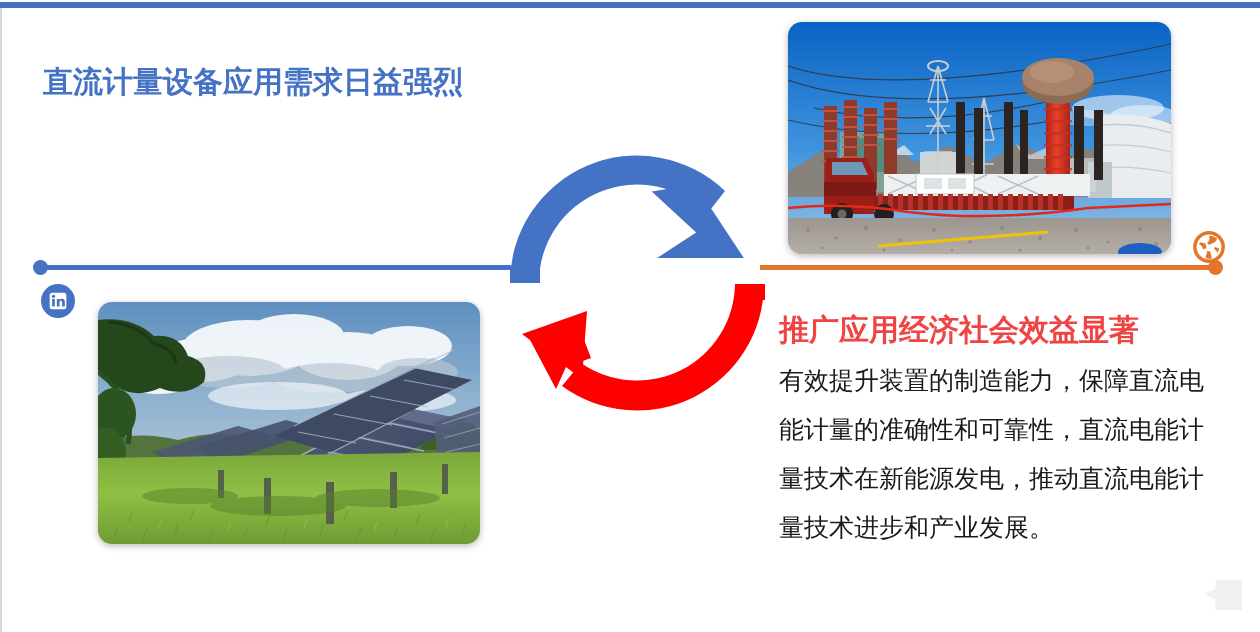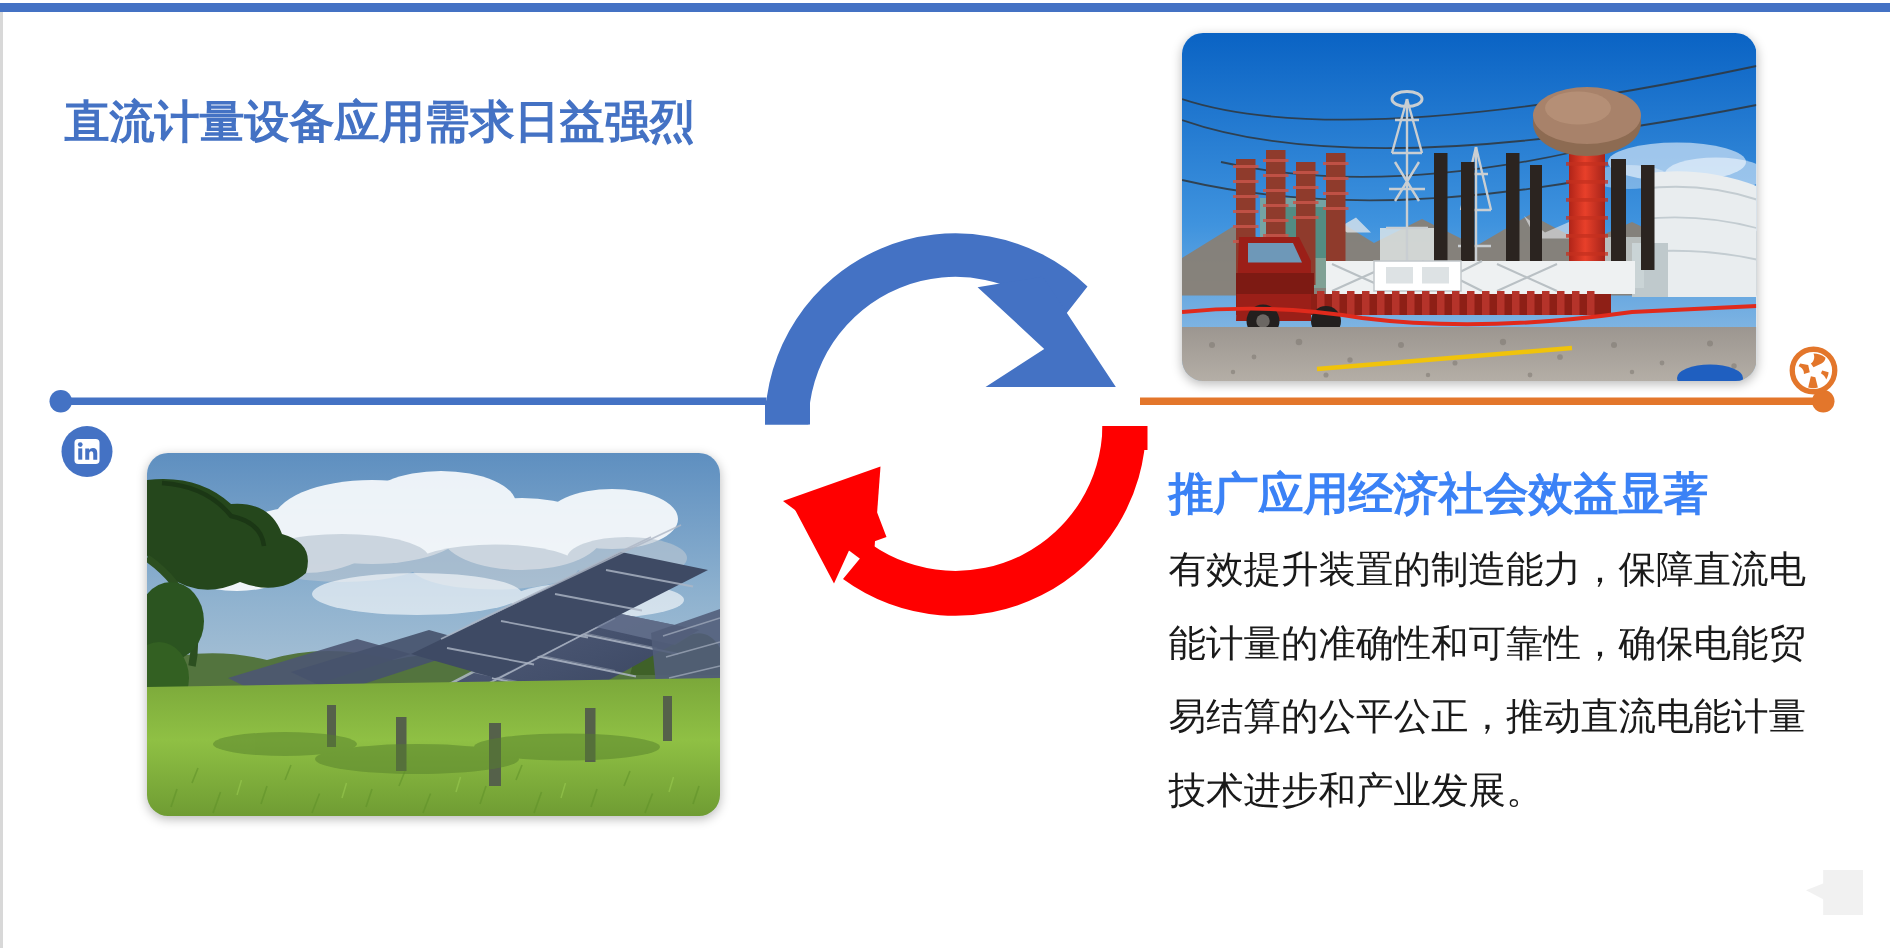--- a/index.html
+++ b/index.html
@@ -41,21 +41,21 @@
     line-height:49px;
     margin:0;
     letter-spacing:0px;
   }
 
   
   .block-right{
     position:absolute;left:779px;top:310px;width:445px;
   }
   .h-red{
-    color:#3b82f6;
+    color:#ef4444;
     font-size:30px;
     font-weight:bold;
     line-height:40px;
     margin:0 0 6px 0;
     white-space:nowrap;
   }
 
   
   .line-blue{
     position:absolute;left:44px;top:265px;width:467px;height:5px;
@@ -106,21 +106,21 @@
 
   <div class="top-bar"></div>
   <div class="left-edge"></div>
 
   <div class="block-left">
     <div class="h-blue">直流计量设备应用需求日益强烈</div>
   </div>
 
   <div class="block-right">
     <div class="h-red">推广应用经济社会效益显著</div>
-    <div class="body-text">有效提升装置的制造能力，保障直流电能计量的准确性和可靠性，确保电能贸易结算的公平公正，推动直流电能计量技术进步和产业发展。</div>
+    <div class="body-text">有效提升装置的制造能力，保障直流电能计量的准确性和可靠性，直流电能计量技术在新能源发电，推动直流电能计量技术进步和产业发展。</div>
   </div>
 
   <div class="line-blue"></div>
   <div class="dot-blue"></div>
   <div class="line-orange"></div>
   <div class="dot-orange"></div>
 
   <div class="badge badge-li">
     <svg width="20" height="20" viewBox="0 0 24 24" aria-hidden="true">
       <rect x="2" y="2" width="20" height="20" rx="3" fill="#ffffff"></rect>

